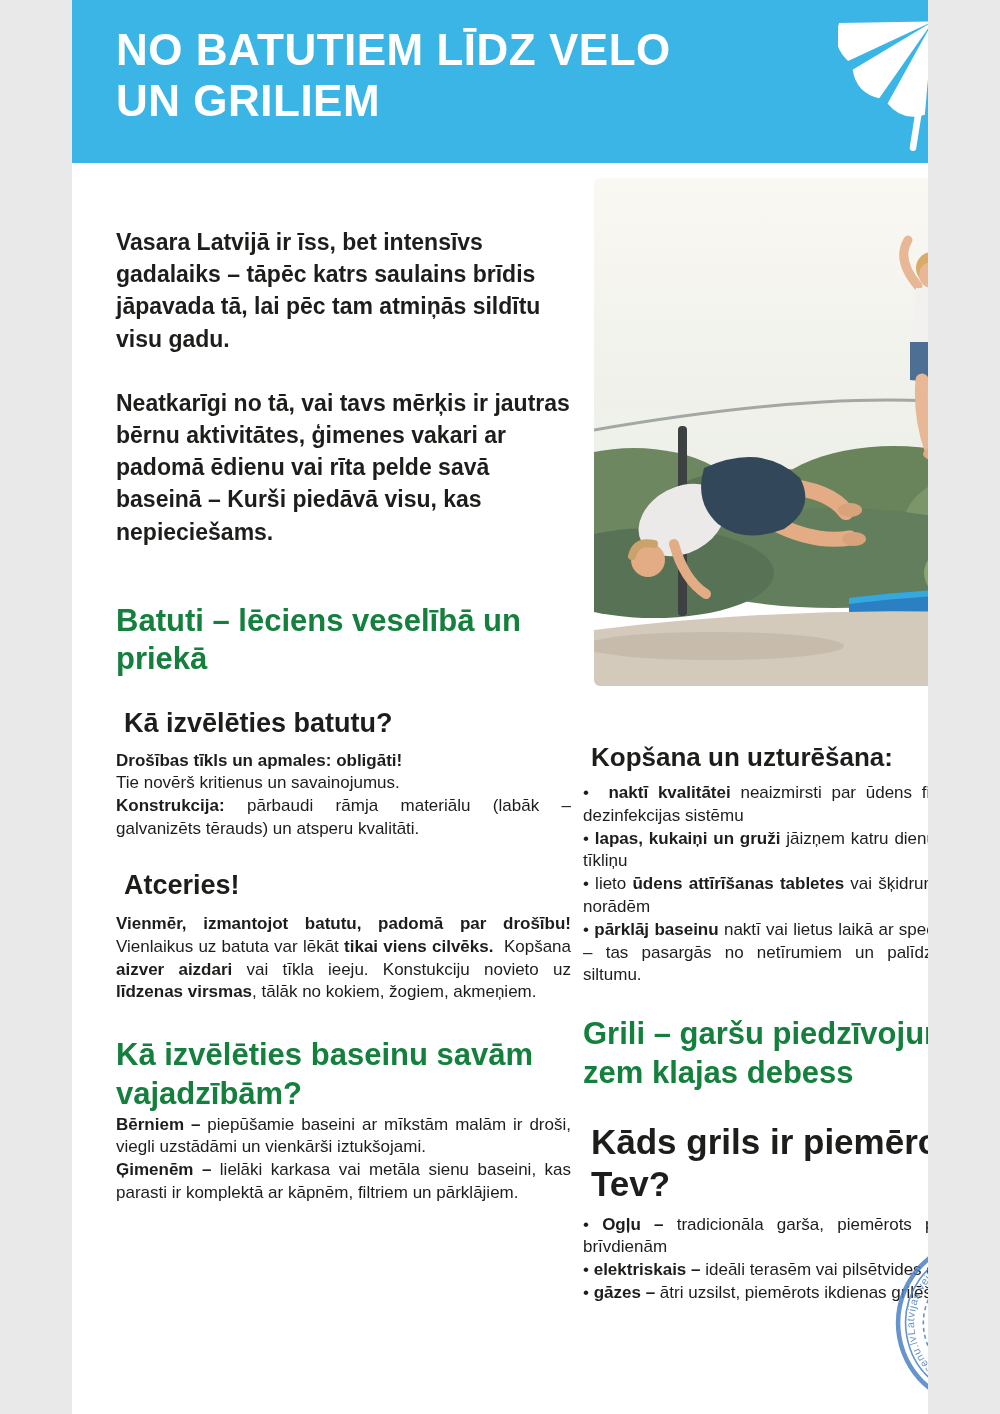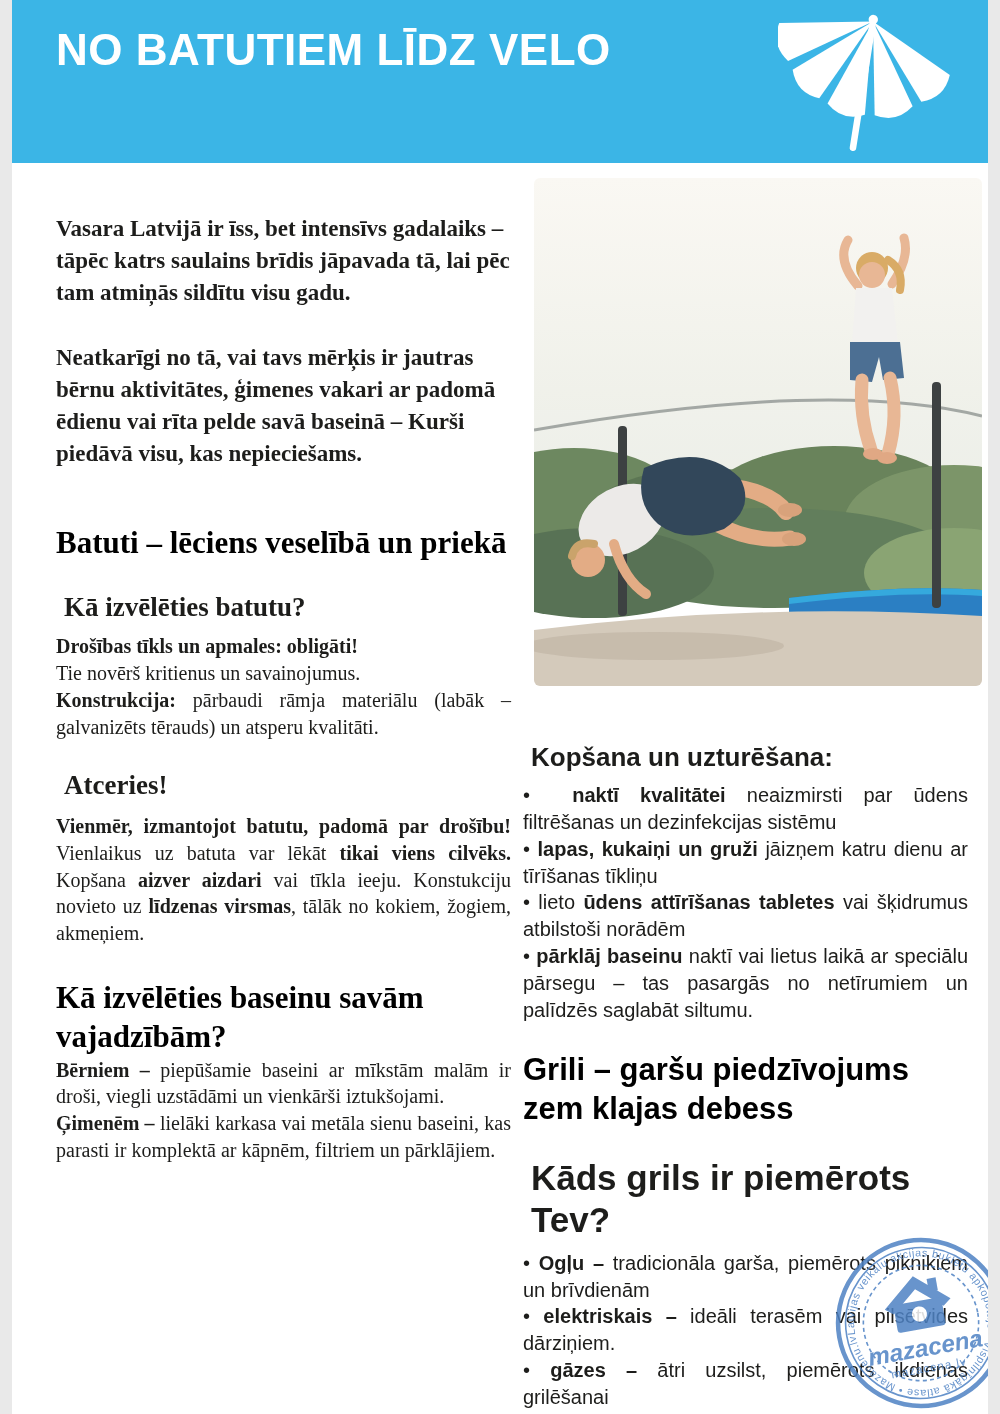--- a/index.html
+++ b/index.html
@@ -1,51 +1,51 @@
 <!DOCTYPE html>
 <html><head>
 <meta charset="utf-8">
 <style>
   html,body{margin:0;padding:0;background:#e9e9e9;}
   .page{
-    position:relative;width:976px;height:1414px;margin:0 auto;
+    position:relative;width:856px;height:1414px;margin:0 auto;
     background:#ffffff;overflow:hidden;
     font-family:"Liberation Sans","DejaVu Sans",sans-serif;
     color:#1d1d1b;
   }
   
   .masthead{
     position:absolute;left:0;top:0;width:1000px;height:163px;
     background:#3bb5e6;
   }
   .masthead h1{
     position:absolute;left:44px;top:24px;margin:0;
     font-size:44px;line-height:1.16;font-weight:800;letter-spacing:.5px;
     color:#ffffff;
   }
   .masthead h1 span{display:block;}
   .umbrella{position:absolute;right:44px;top:12px;width:190px;height:150px;}
   
-  .col-left{position:absolute;left:44px;top:166px;width:455px;font-family:Liberation Serif, serif;}
+  .col-left{position:absolute;left:44px;top:179px;width:455px;}
   .col-right{position:absolute;left:511px;top:163px;width:445px;}
   .intro{font-size:23px;font-weight:700;line-height:1.4;margin:0;}
   .intro.first{margin-top:47px;}
   .intro.second{margin-top:32px;}
   h2.cyan{
-    margin:0;color:#000000;font-size:31px;line-height:1.25;font-weight:800;
+    margin:0;color:#15803d;font-size:31px;line-height:1.25;font-weight:800;
   }
   .col-left h2.batuti{margin-top:54px;}
   .col-left h2.baseins{margin-top:32px;}
   h3.sub{margin:8px;font-size:27px;line-height:1.2;font-weight:800;}
   .col-left h3.batutu{margin-top:28px;}
   .col-left h3.atceries{margin-top:28px;}
   .col-right h3.kopsana{margin-top:56px;font-size:26px;}
   .col-right h3.grils{margin-top:28px;font-size:35px;}
   .para{
-    margin:0;font-size:20px;line-height:1.34;text-align:justify;
+    margin:0;font-size:17px;line-height:1.34;text-align:justify;
     white-space:pre-wrap;
   }
   .para b{font-weight:700;}
   .col-left .para.batutu-p{margin-top:10px;}
   .col-left .para.atceries-p{margin-top:12px;}
   .col-left .para.baseins-p{}
   .bullets{margin-top:9px;}
   .bullets .para{margin:0;}
   .col-right h2.grili{margin-top:28px;}
   .col-right .bullets.grili-b{margin-top:9px;}
@@ -62,20 +62,21 @@
   }
 </style>
 </head>
 <body>
 
 <div class="page">
 
   <div class="masthead">
     <h1>
       <span>NO BATUTIEM LĪDZ VELO</span>
+      <span>UN GRILIEM</span>
     </h1>
     <svg class="umbrella" viewBox="0 0 200 160" aria-hidden="true">
       <g transform="rotate(9 100 10)" fill="#ffffff">
         <rect x="96.5" y="8" width="7" height="142" rx="3.5"></rect>
         <circle cx="100" cy="8" r="5"></circle>
         <path d="M100,10 L1.5,27.4 Q-3.8,52 17.1,65.9 Z"></path>
         <path d="M100,10 L23.4,74.3 Q31.1,98.3 56.2,99.9 Z"></path>
         <path d="M100,10 L65.8,104 Q84.4,120.9 107,109.8 Z"></path>
         <path d="M100,10 L117.4,108.5 Q142,113.8 155.9,92.9 Z"></path>
         <path d="M100,10 L164.3,86.6 Q188.3,78.9 189.9,53.8 Z"></path>

